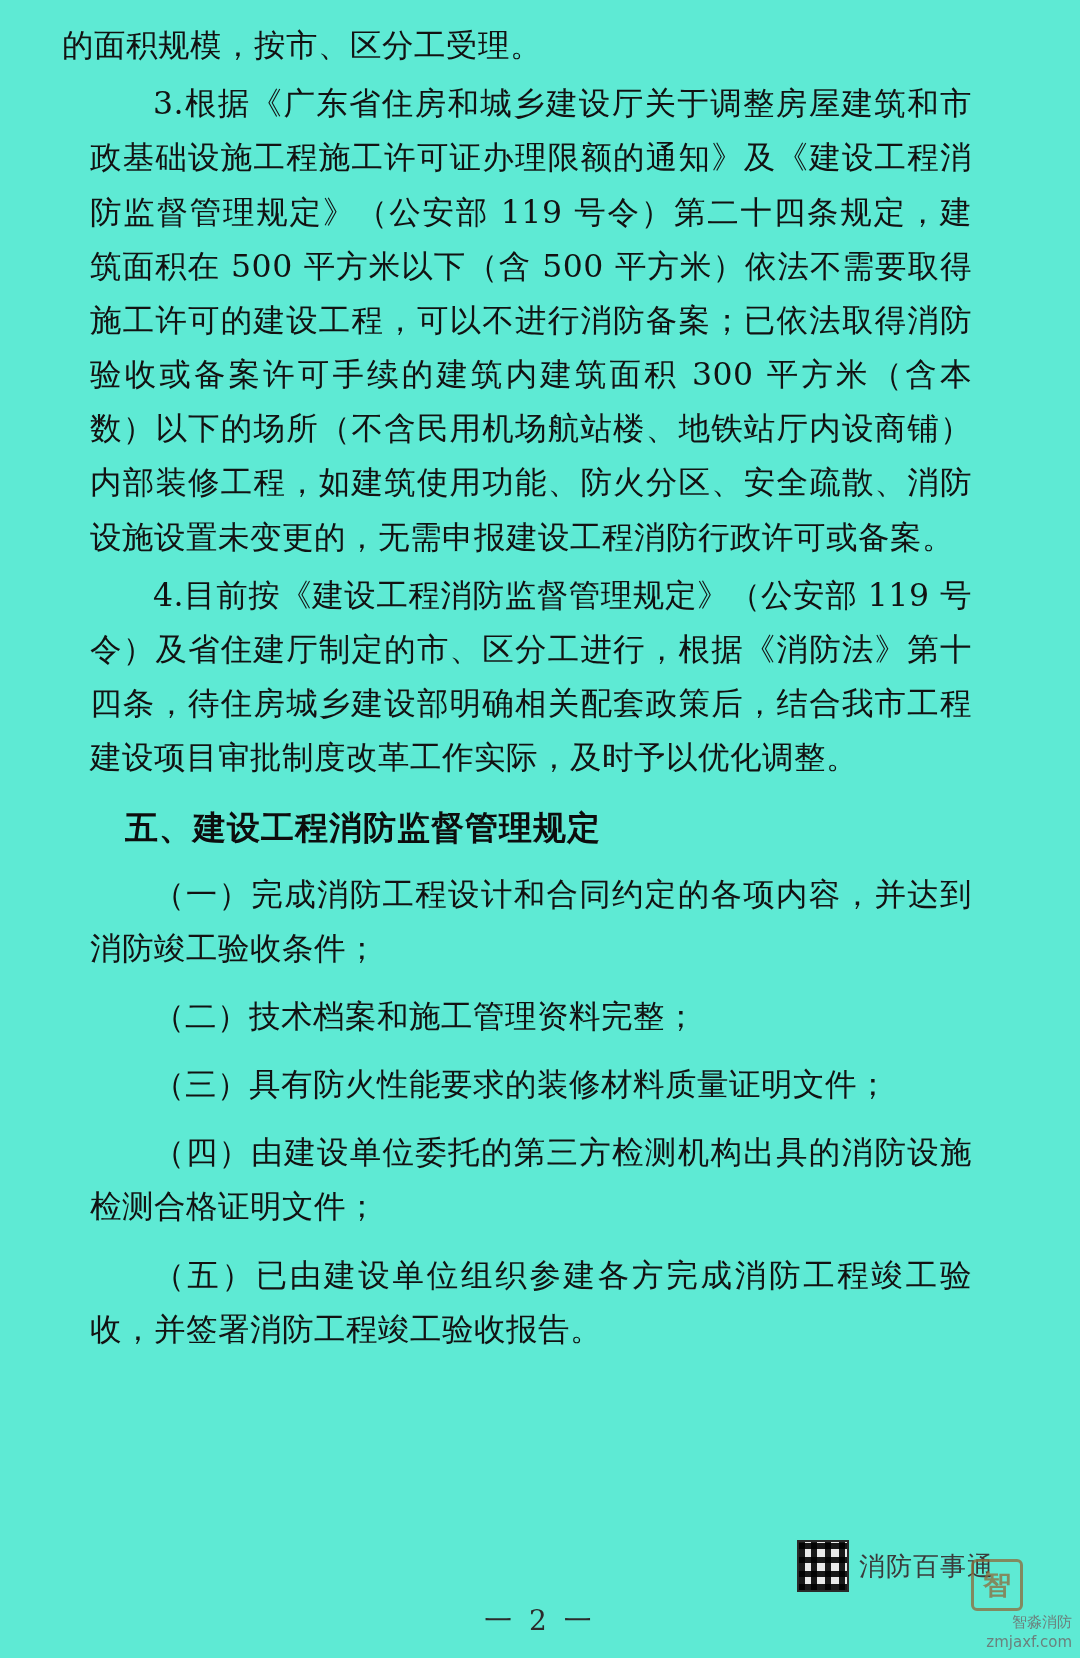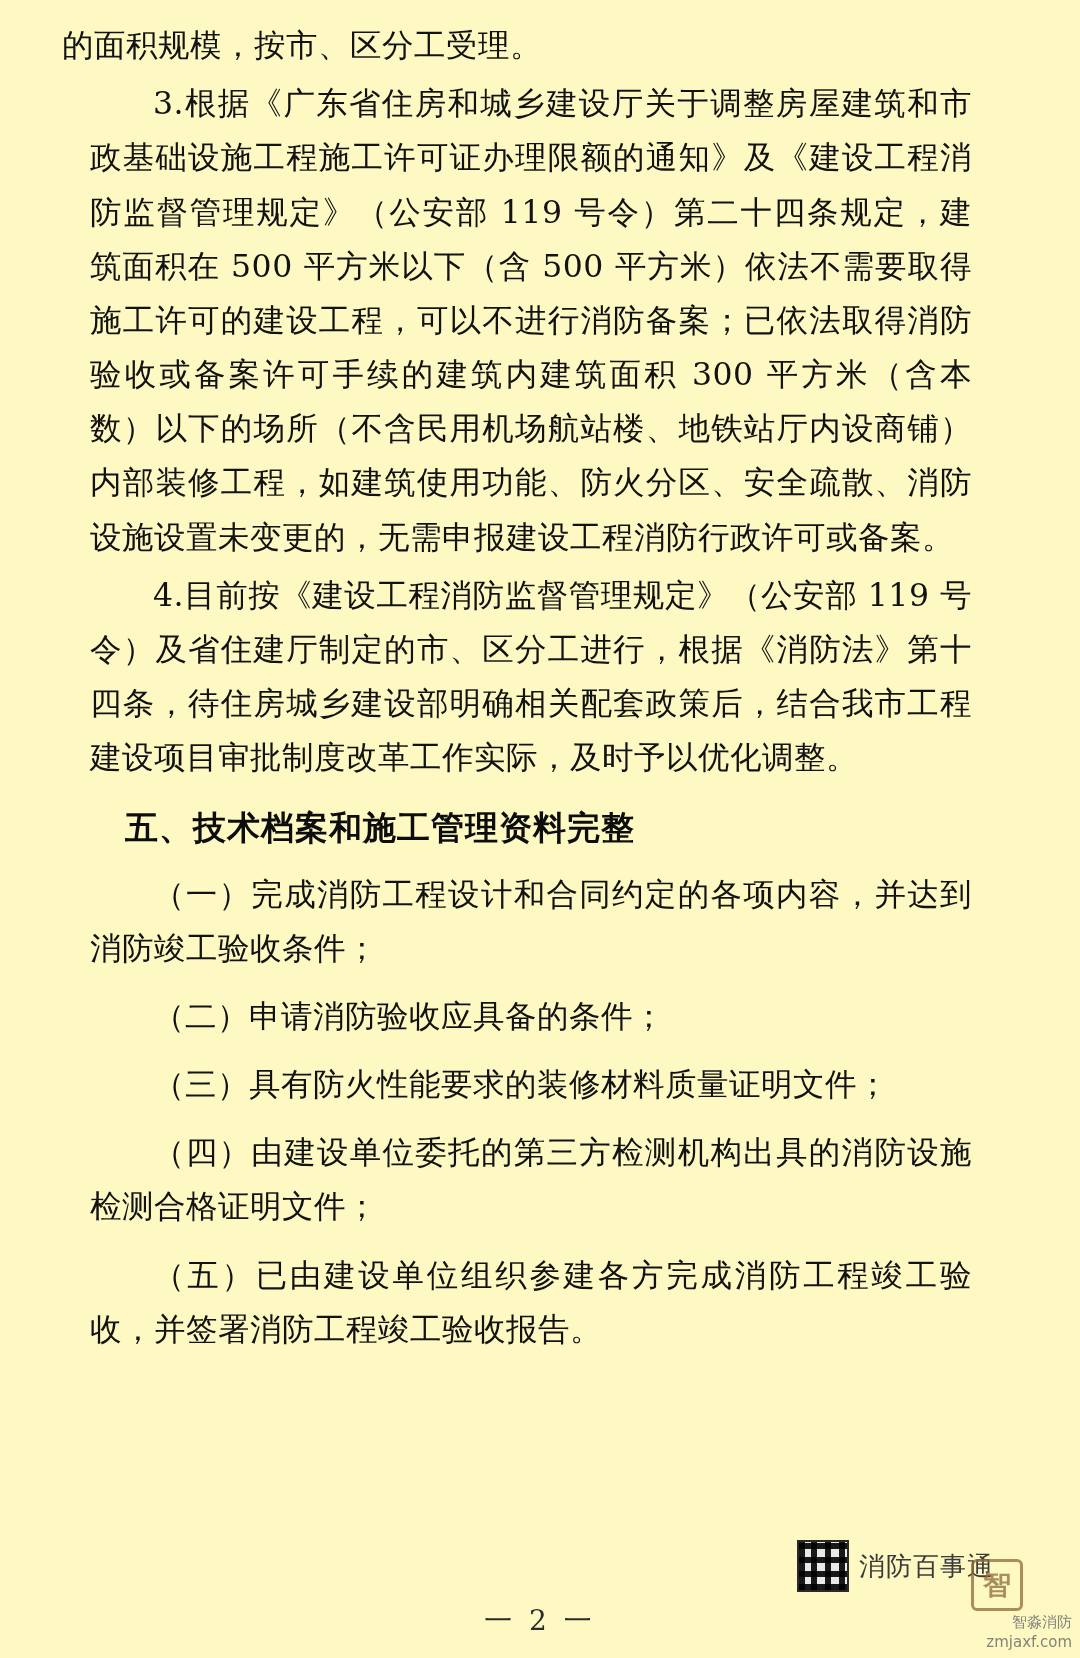--- a/index.html
+++ b/index.html
@@ -13,21 +13,21 @@
     position: relative;
     font-family: "DejaVu Serif", serif;
     color: #1a1a1a;
     overflow: hidden;
   }
   .page {
     position: absolute;
     left: 0; top: 0;
     width: 1080px;
     height: 1658px;
-    background: #fef9c3;
+    background: #5eead4;
   }
   .doc-body {
     position: absolute;
     left: 62px;
     top: 18px;
     width: 910px;
   }
   p.para {
     margin: 0 0 4px 0;
     font-size: 31.5px;
@@ -131,26 +131,26 @@
 <div class="page">
 
   <div class="doc-body">
 
     <p class="para">的面积规模，按市、区分工受理。</p>
 
     <p class="para indent">3.根据《广东省住房和城乡建设厅关于调整房屋建筑和市政基础设施工程施工许可证办理限额的通知》及《建设工程消防监督管理规定》（公安部 119 号令）第二十四条规定，建筑面积在 500 平方米以下（含 500 平方米）依法不需要取得施工许可的建设工程，可以不进行消防备案；已依法取得消防验收或备案许可手续的建筑内建筑面积 300 平方米（含本数）以下的场所（不含民用机场航站楼、地铁站厅内设商铺）内部装修工程，如建筑使用功能、防火分区、安全疏散、消防设施设置未变更的，无需申报建设工程消防行政许可或备案。</p>
 
     <p class="para indent">4.目前按《建设工程消防监督管理规定》（公安部 119 号令）及省住建厅制定的市、区分工进行，根据《消防法》第十四条，待住房城乡建设部明确相关配套政策后，结合我市工程建设项目审批制度改革工作实际，及时予以优化调整。</p>
 
-    <p class="heading">五、技术档案和施工管理资料完整</p>
+    <p class="heading">五、建设工程消防监督管理规定</p>
 
     <p class="para indent">（一）完成消防工程设计和合同约定的各项内容，并达到消防竣工验收条件；</p>
     <div class="gap-sm"></div>
 
-    <p class="para indent">（二）申请消防验收应具备的条件；</p>
+    <p class="para indent">（二）技术档案和施工管理资料完整；</p>
     <div class="gap-sm"></div>
 
     <p class="para indent">（三）具有防火性能要求的装修材料质量证明文件；</p>
     <div class="gap-sm"></div>
 
     <p class="para indent">（四）由建设单位委托的第三方检测机构出具的消防设施检测合格证明文件；</p>
     <div class="gap-sm"></div>
 
     <p class="para indent">（五）已由建设单位组织参建各方完成消防工程竣工验收，并签署消防工程竣工验收报告。</p>
 

